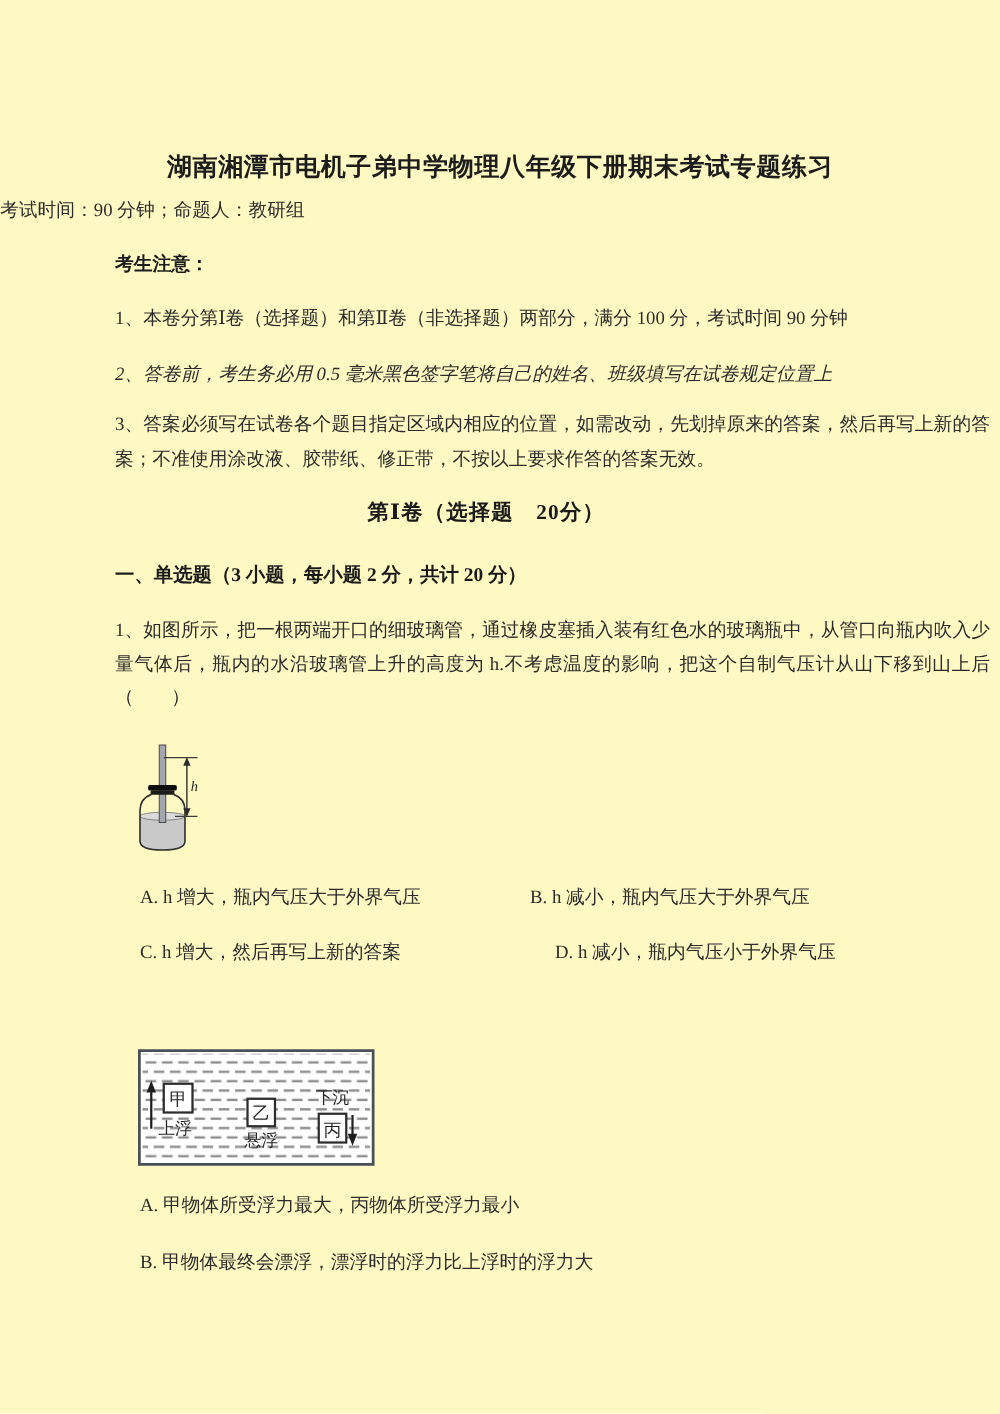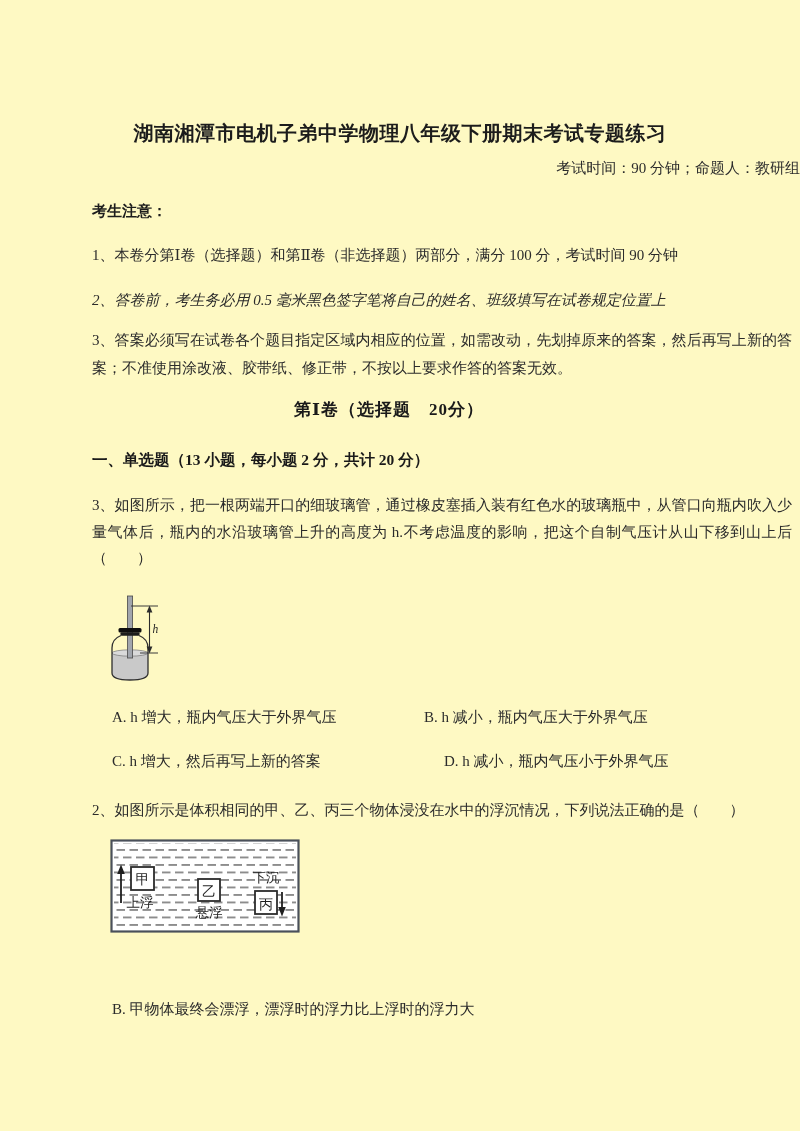--- a/index.html
+++ b/index.html
@@ -12,21 +12,21 @@
     overflow:hidden;
   }
   .abs{position:absolute;}
   .exam-title{
     top:120px;left:0;width:800px;
     text-align:center;font-size:20px;font-weight:bold;color:#1c1c1c;
     letter-spacing:.5px;
   }
   .exam-subtitle{
     top:159px;left:0;width:800px;
-    text-align:right;font-size:15px;color:#2c2c2c;
+    text-align:left;font-size:15px;color:#2c2c2c;
   }
   .notice-heading{
     top:202px;left:92px;
     font-size:15px;font-weight:bold;color:#1c1c1c;font-family:Liberation Mono, monospace;
   }
   .notice-item{
     left:92px;width:700px;
     font-size:15px;line-height:28px;color:#2b2b2b;
     text-align:justify;
   }
@@ -58,23 +58,23 @@
 
   <div class="abs exam-title">湖南湘潭市电机子弟中学物理八年级下册期末考试专题练习</div>
   <div class="abs exam-subtitle">考试时间：90 分钟；命题人：教研组</div>
 
   <div class="abs notice-heading">考生注意：</div>
   <div class="abs notice-item ni1">1、本卷分第Ⅰ卷（选择题）和第Ⅱ卷（非选择题）两部分，满分 100 分，考试时间 90 分钟</div>
   <div class="abs notice-item ni2">2、答卷前，考生务必用 0.5 毫米黑色签字笔将自己的姓名、班级填写在试卷规定位置上</div>
   <div class="abs notice-item ni3">3、答案必须写在试卷各个题目指定区域内相应的位置，如需改动，先划掉原来的答案，然后再写上新的答案；不准使用涂改液、胶带纸、修正带，不按以上要求作答的答案无效。</div>
 
   <div class="abs section-title">第Ⅰ卷（选择题　20分）</div>
-  <div class="abs subsection-heading">一、单选题（13 小题，每小题 2 分，共计 20 分）</div>
+  <div class="abs subsection-heading">一、单选题（3 小题，每小题 2 分，共计 20 分）</div>
 
-  <div class="abs question-text q1">3、如图所示，把一根两端开口的细玻璃管，通过橡皮塞插入装有红色水的玻璃瓶中，从管口向瓶内吹入少量气体后，瓶内的水沿玻璃管上升的高度为 h.不考虑温度的影响，把这个自制气压计从山下移到山上后（　　）</div>
+  <div class="abs question-text q1">1、如图所示，把一根两端开口的细玻璃管，通过橡皮塞插入装有红色水的玻璃瓶中，从管口向瓶内吹入少量气体后，瓶内的水沿玻璃管上升的高度为 h.不考虑温度的影响，把这个自制气压计从山下移到山上后（　　）</div>
 
   <div class="abs fig" style="top:588px;left:100px;">
     <svg width="120" height="110" viewBox="0 0 120 110">
 
       <path d="M 12,65 L 12,85 Q 12,92 30,92 Q 48,92 48,85 L 48,65 Z" fill="#c9c9c9"></path>
       <ellipse cx="30" cy="65" rx="18" ry="3.2" fill="#dadada" stroke="#777" stroke-width="0.7"></ellipse>
 
       <rect x="27.4" y="8" width="5.2" height="62" fill="#a2a6ad" stroke="#4a4a4a" stroke-width="0.8"></rect>
 
       <rect x="18.5" y="40" width="23" height="4.4" rx="1.5" fill="#0e0e0e"></rect>
@@ -92,21 +92,20 @@
       </g>
       <text x="52.5" y="45" font-size="11.5" font-style="italic" font-family="Liberation Serif, DejaVu Serif, serif" fill="#222">h</text>
     </svg>
   </div>
 
   <div class="abs option" style="top:708px;left:112px;">A. h 增大，瓶内气压大于外界气压</div>
   <div class="abs option" style="top:708px;left:424px;">B. h 减小，瓶内气压大于外界气压</div>
   <div class="abs option" style="top:752px;left:112px;">C. h 增大，然后再写上新的答案</div>
   <div class="abs option" style="top:752px;left:444px;">D. h 减小，瓶内气压小于外界气压</div>
 
-  <div class="abs question-text q2">2、如图所示是体积相同的甲、乙、丙三个物体浸没在水中的浮沉情况，下列说法正确的是（　　）</div>
 
   <div class="abs fig" style="top:839px;left:110px;">
     <svg width="190" height="94" viewBox="0 0 190 94">
       <defs>
         <pattern id="waterDash" patternUnits="userSpaceOnUse" width="13" height="15">
           <rect x="0" y="2.5" width="8.5" height="1.9" fill="#8d8d8d"></rect>
           <rect x="6.5" y="10" width="8.5" height="1.9" fill="#8d8d8d"></rect>
           <rect x="-6.5" y="10" width="8.5" height="1.9" fill="#8d8d8d"></rect>
         </pattern>
       </defs>
@@ -128,15 +127,16 @@
       <text x="156" y="43" text-anchor="middle" font-size="13.5" fill="#1f1f1f">下沉</text>
       <rect x="145" y="52" width="22" height="23" fill="#ffffff" stroke="#2c2c2c" stroke-width="1.8"></rect>
       <text x="156" y="69.5" text-anchor="middle" font-size="14" fill="#1f1f1f">丙</text>
       <g>
         <line x1="172" y1="53" x2="172" y2="70" stroke="#1f1f1f" stroke-width="1.8"></line>
         <polygon points="172,77.5 168.2,68 175.8,68" fill="#1f1f1f"></polygon>
       </g>
     </svg>
   </div>
 
+  <div class="abs option" style="top:955px;left:112px;">A. 甲物体所受浮力最大，丙物体所受浮力最小</div>
   <div class="abs option" style="top:1000px;left:112px;">B. 甲物体最终会漂浮，漂浮时的浮力比上浮时的浮力大</div>
 
 </div>
 
 </body></html>

